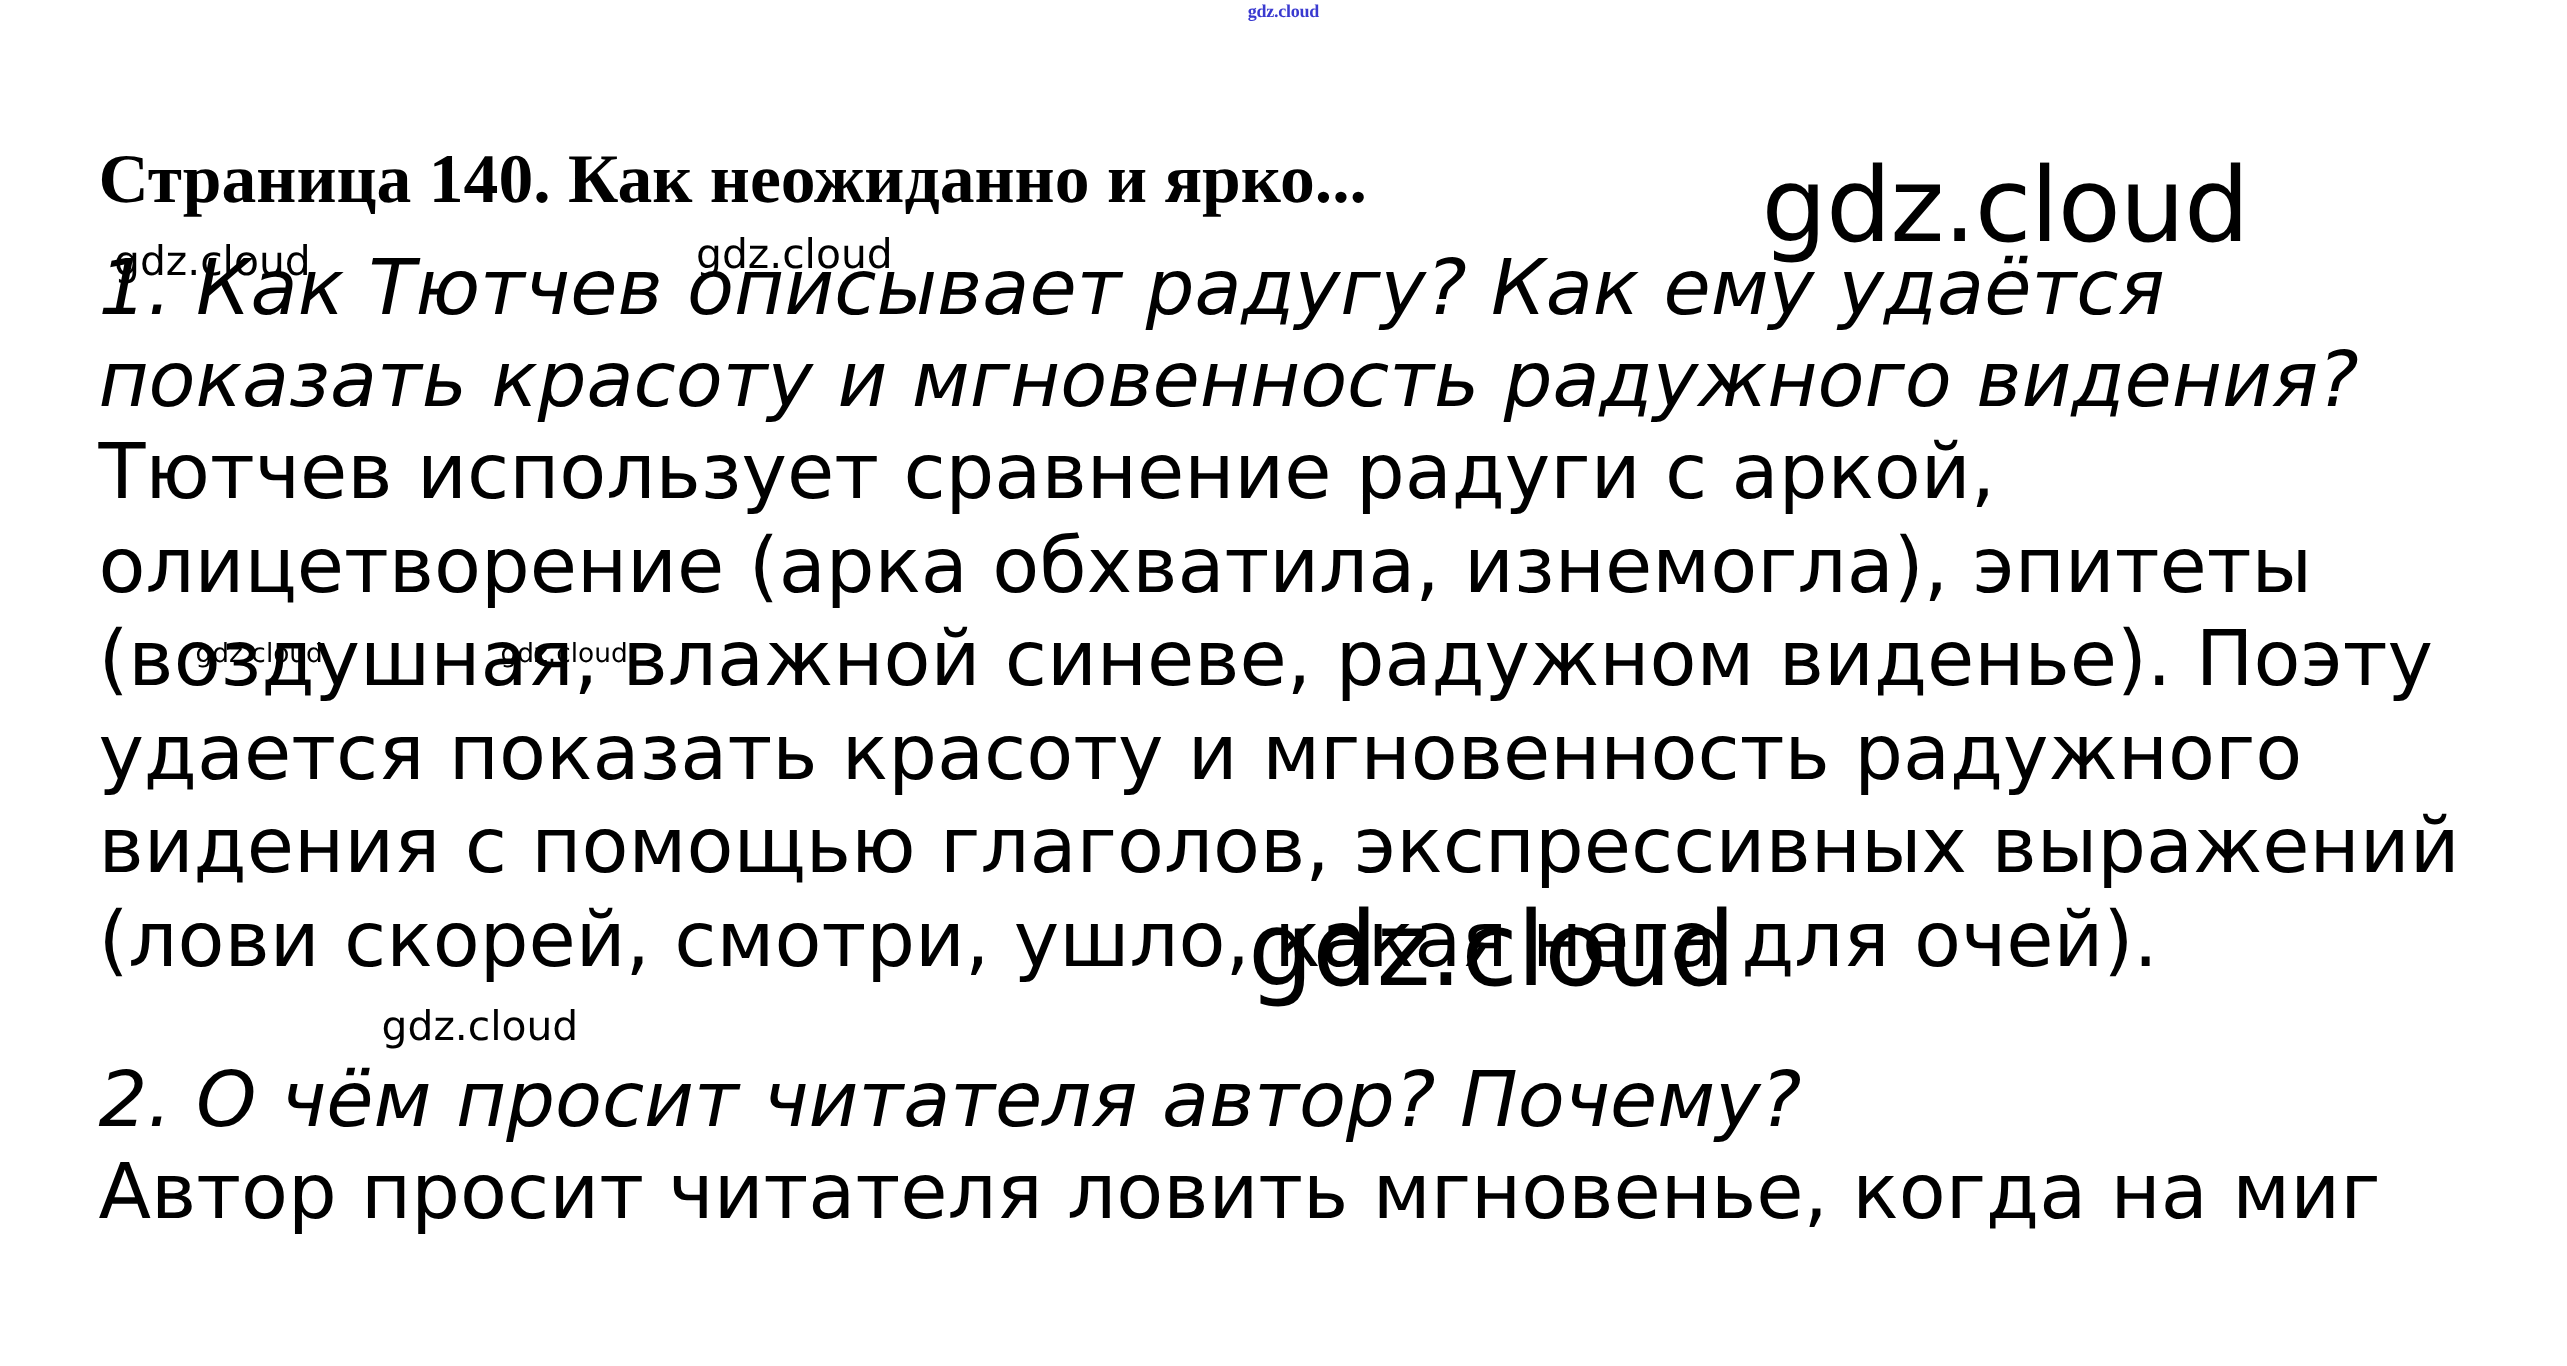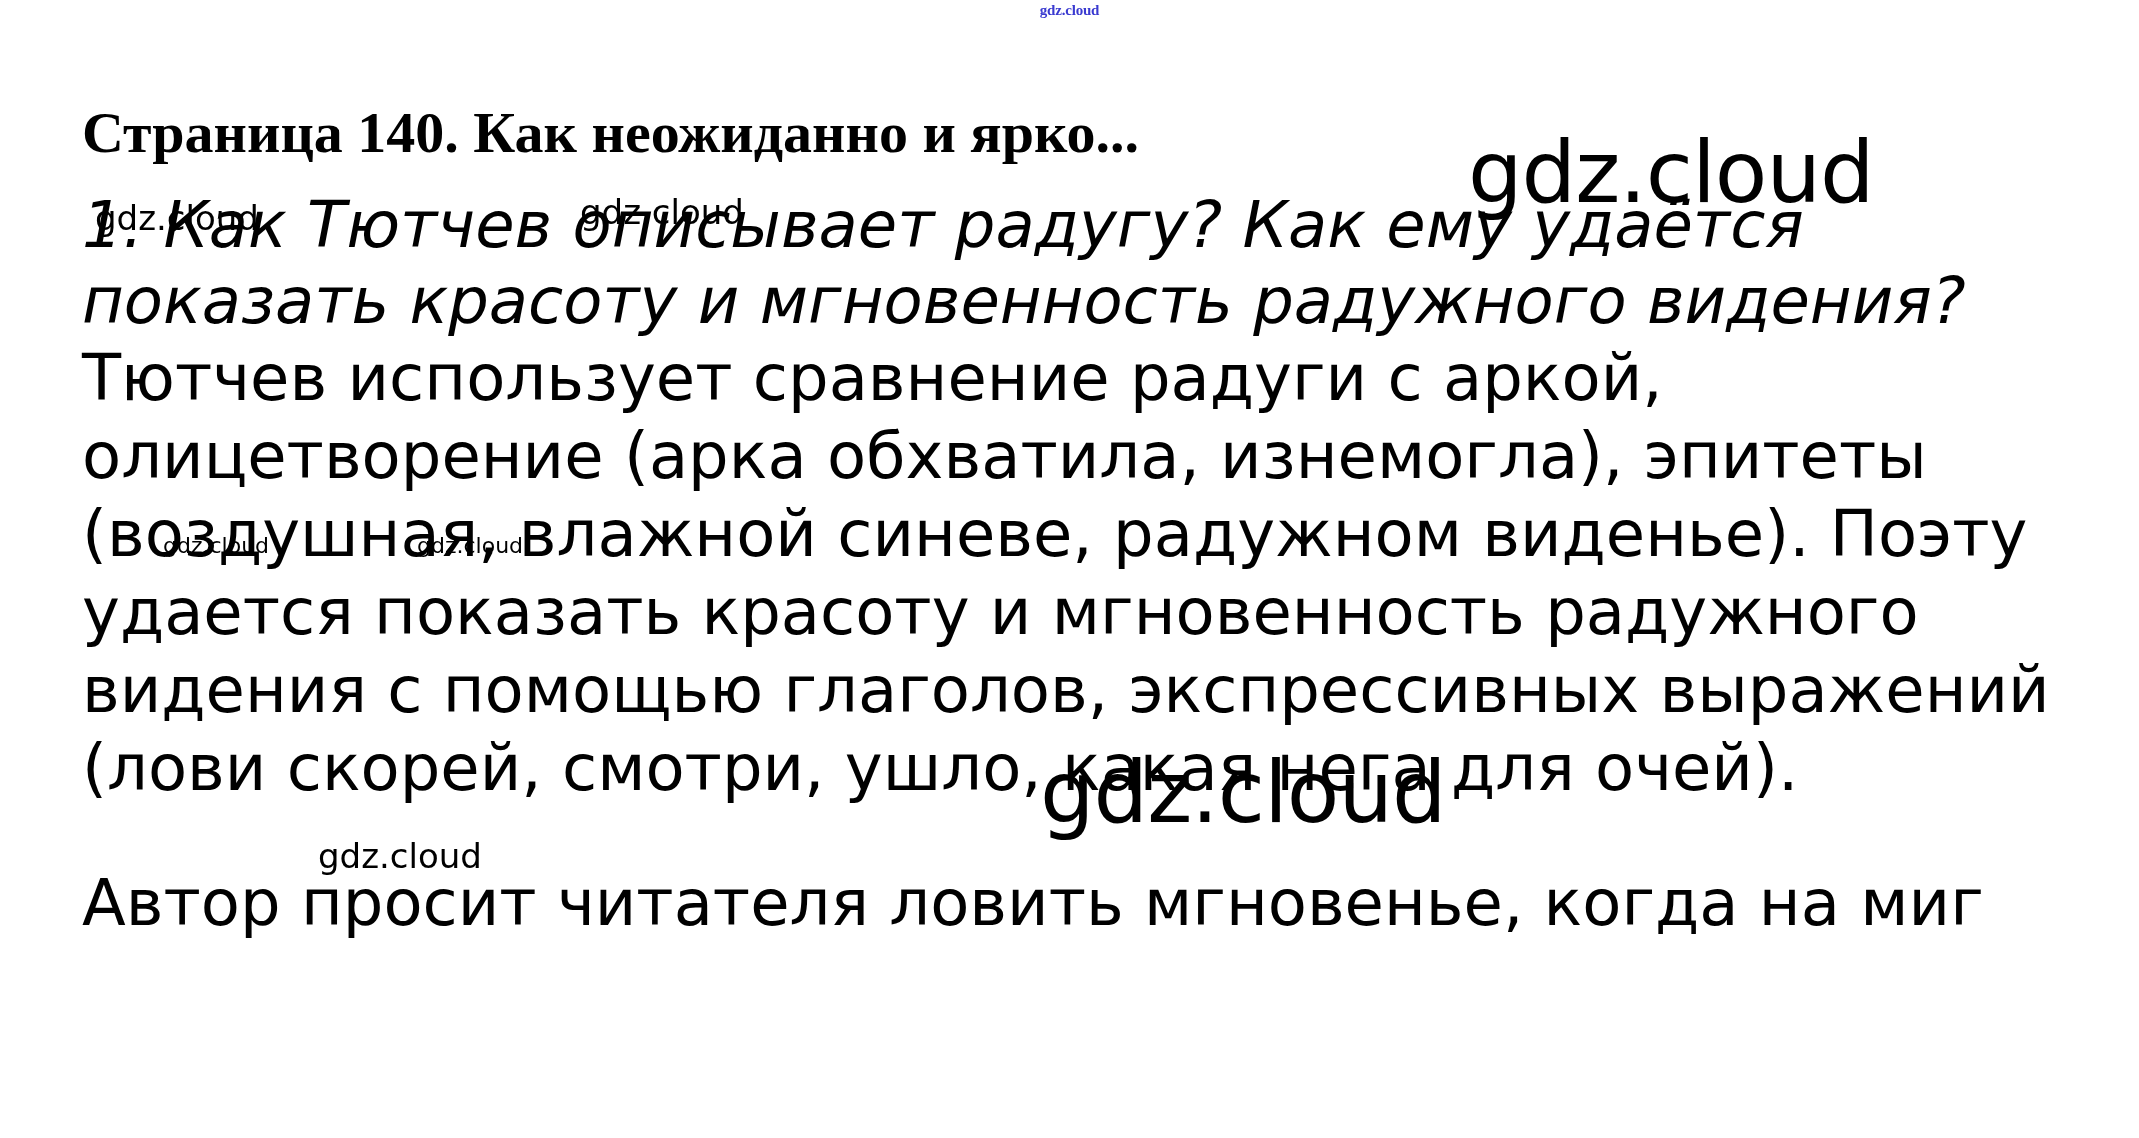--- a/index.html
+++ b/index.html
@@ -31,21 +31,21 @@
     font-family: "Liberation Serif", serif;
     font-size: 15px;
     font-weight: bold;
     color: #3a3ad0;
     letter-spacing: -0.2px;
   }
 
   .content {
     position: absolute;
     left: 82px;
-    top: 104px;
+    top: 120px;
     width: 1990px;
   }
 
   .doc-title {
     font-family: "Liberation Serif", serif;
     font-weight: bold;
     font-size: 58px;
     line-height: 1.0;
     white-space: nowrap;
     letter-spacing: 0px;
@@ -129,20 +129,21 @@
   <div class="content">
 
     <h1 class="doc-title">Страница 140. Как неожиданно и ярко...</h1>
 
     <div class="q-block">
       <p class="question">1. Как Тютчев описывает радугу? Как ему удаётся показать красоту и мгновенность радужного видения?</p>
       <p class="answer">Тютчев использует сравнение радуги с аркой, олицетворение (арка обхватила, изнемогла), эпитеты (воздушная, влажной синеве, радужном виденье). Поэту удается показать красоту и мгновенность радужного видения с помощью глаголов, экспрессивных выражений (лови скорей, смотри, ушло, какая нега для очей).</p>
     </div>
 
     <div class="q-block q2-block">
+      <p class="question">2. О чём просит читателя автор? Почему?</p>
       <p class="answer">Автор просит читателя ловить мгновенье, когда на миг</p>
     </div>
 
   </div>
 
   <div class="wm wm-huge-1">gdz.cloud</div>
   <div class="wm wm-huge-2">gdz.cloud</div>
   <div class="wm wm-mid-1">gdz.cloud</div>
   <div class="wm wm-mid-2">gdz.cloud</div>
   <div class="wm wm-mid-3">gdz.cloud</div>

